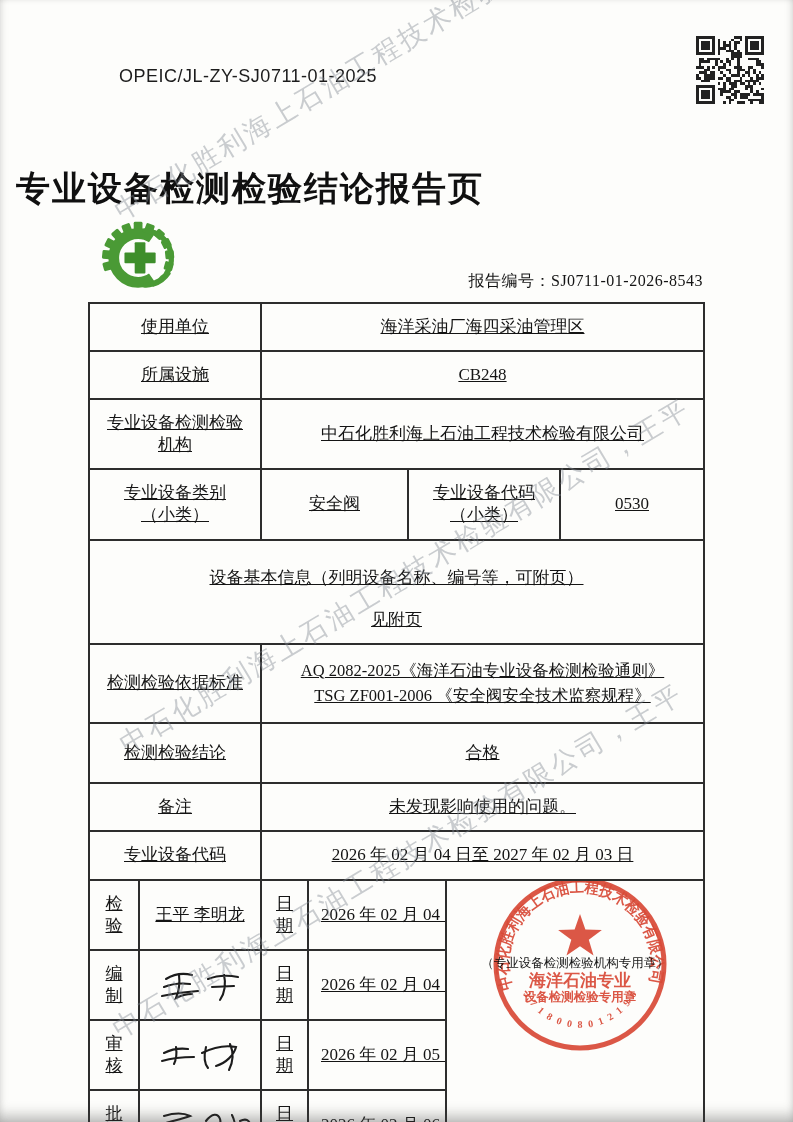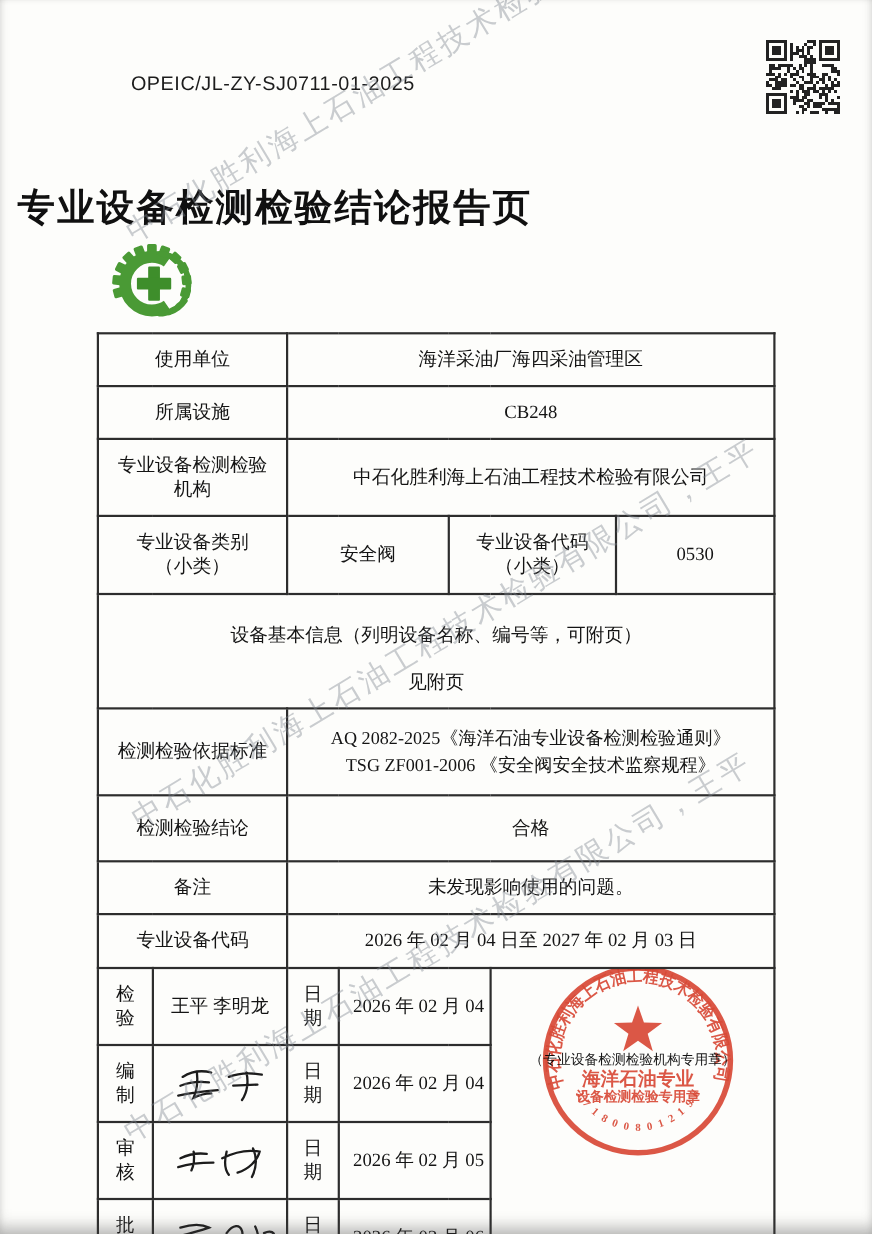--- a/index.html
+++ b/index.html
@@ -14,21 +14,21 @@
         font-size:18px;letter-spacing:.5px;color:#1c1c1c;}
   .qr{position:absolute;left:696px;top:36px;width:68px;height:68px;}
   .title{position:absolute;left:0;top:150px;width:100%;margin:16px;text-align:left;
         font-family:"Liberation Sans",sans-serif;font-size:34px;font-weight:bold;
         letter-spacing:2px;color:#101010;}
   .logo{position:absolute;left:96px;top:217px;width:92px;height:76px;}
   .report-no{position:absolute;right:90px;top:271px;font-size:16px;letter-spacing:.5px;}
   table.main{position:absolute;left:88px;top:302px;width:615px;border-collapse:collapse;
         table-layout:fixed;}
   table.main td{border:2px solid #2d2d2d;padding:12px;text-align:center;vertical-align:middle;
-        font-size:17px;line-height:1.3;overflow:hidden;}
+        font-size:17px;line-height:1.3;overflow:hidden;text-decoration:underline;}
   td.lbl{font-size:16.5px;}
   td.small-lbl{font-size:16px;line-height:1.25;margin-left:28px;}
   td.val{font-size:17px;}
   .two-line{display:block;}
   td.fullrow{font-size:17px;border-radius:31px;}
   .fullrow .l1{display:block;margin-top:14px;}
   .fullrow .l2{display:block;margin-top:20px;}
   td.std-val span{display:block;font-size:16.5px;line-height:1.55;}
   td.sign-lbl{font-size:16.5px;}
   td.sign-name{font-size:15px;}
@@ -321,20 +321,21 @@
         </g>
       <path d="M58 70 q10 -3 16 -12" fill="none" stroke="#4a9a35" stroke-width="3" stroke-linecap="round"></path>
       <circle cx="44" cy="42" r="18" fill="#fdfdfb"></circle>
       <g fill="#3e8e2b">
         <rect x="38.5" y="26" width="11" height="32" rx="1"></rect>
         <rect x="28" y="36.5" width="32" height="11" rx="1"></rect>
       </g>
     </svg>
   </div>
 
+  <div class="report-no">报告编号：SJ0711-01-2026-8543</div>
 
   <table class="main">
     <colgroup>
       <col style="width:50px">
         <col style="width:122px">
         <col style="width:47px">
       <col style="width:100px">
         <col style="width:38px">
         <col style="width:114px">
         <col style="width:144px">

